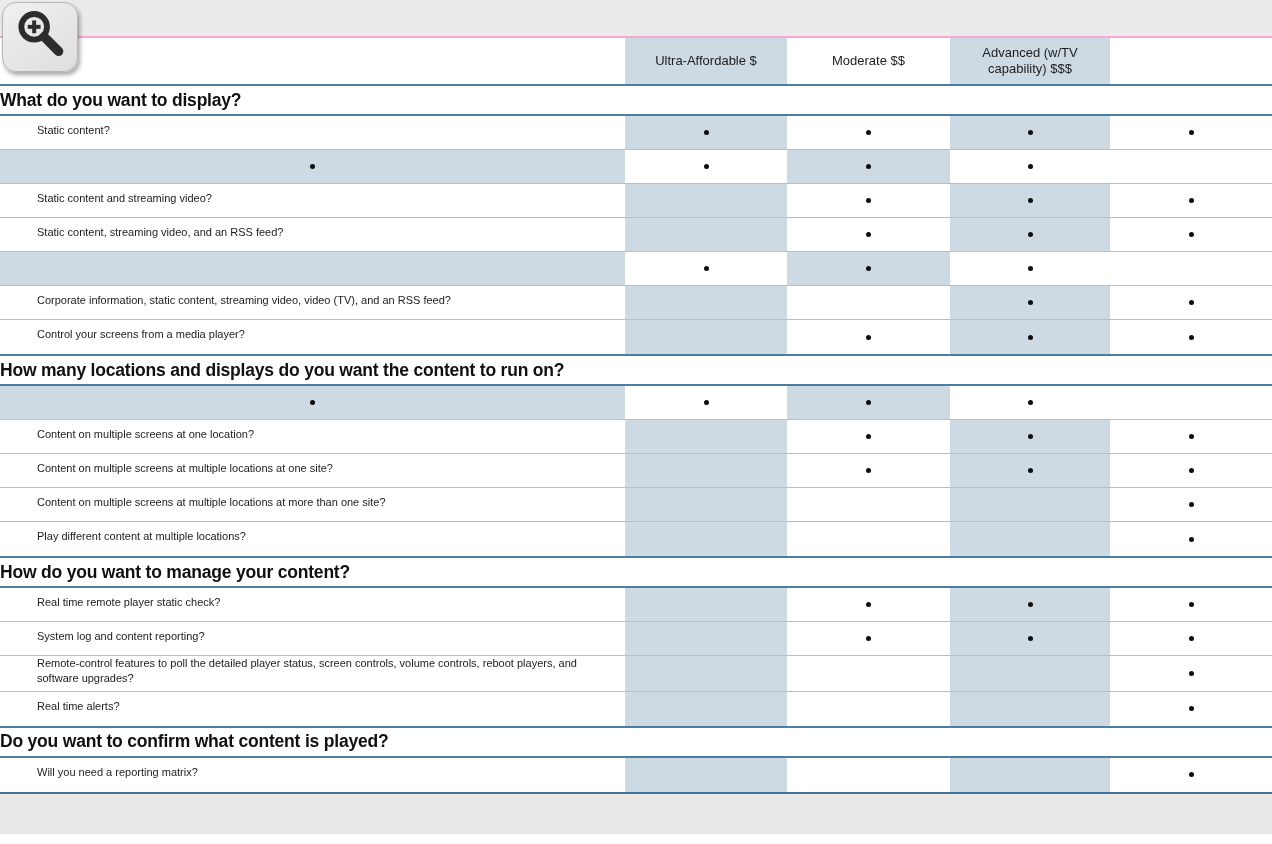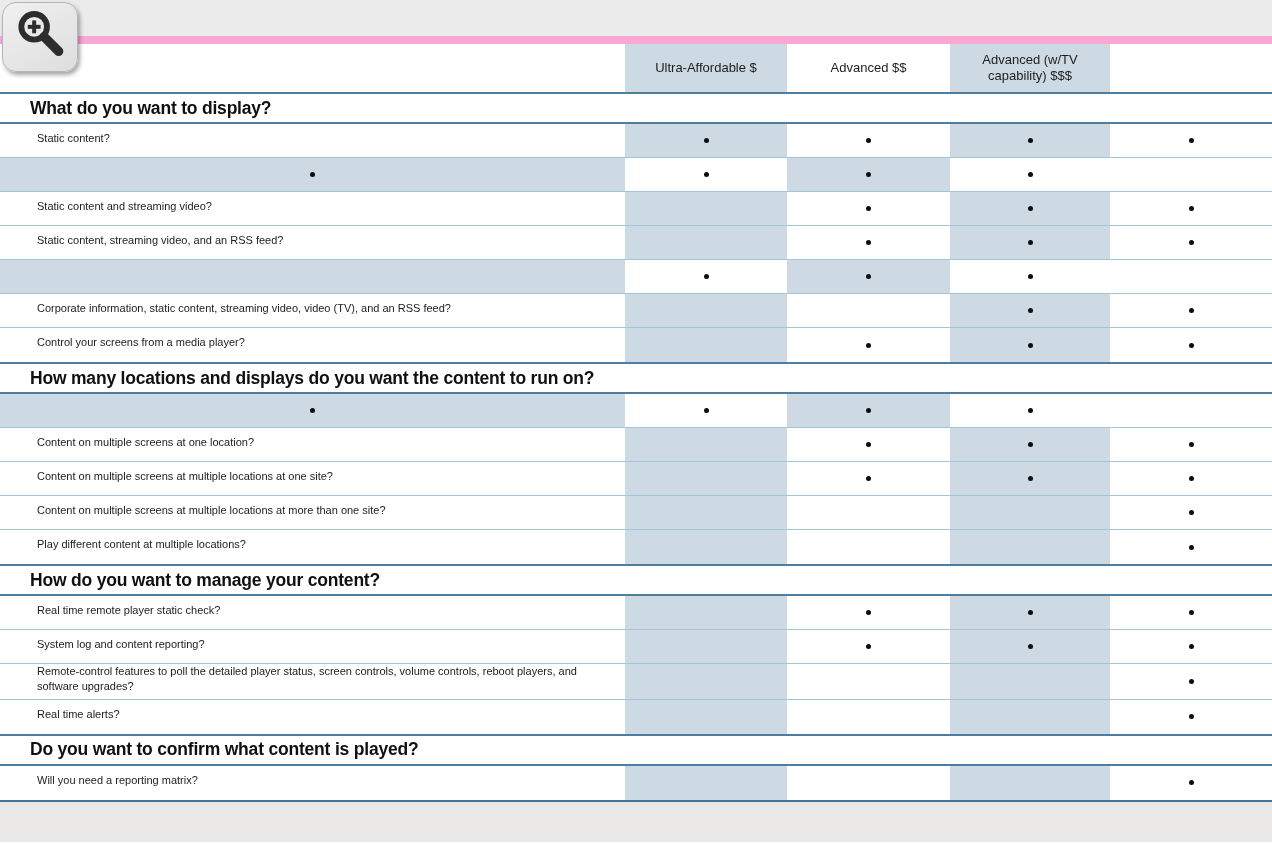--- a/index.html
+++ b/index.html
@@ -19,30 +19,30 @@
     border:1px solid #b5b5b5;border-radius:14px;
     box-shadow:2px 3px 4px rgba(0,0,0,0.35);
     display:flex;align-items:center;justify-content:center;
     z-index:10;cursor:pointer;
   }
 
   
   .tbl{border-bottom:2px solid #40739b;background:#ffffff;}
   .header-row{
     display:grid;grid-template-columns:625px 162px 163px 160px 162px;
-    height:56px;border-top:8px solid #f9a8d4;box-sizing:border-box;
+    height:48px;border-top:2px solid #f9a8d4;box-sizing:border-box;
   }
   .col-head{
     display:flex;align-items:center;justify-content:center;text-align:center;
     font-size:13px;color:#1d1d1d;line-height:1.2;padding:2px 14px;box-sizing:border-box;
   }
   .shaded{background:#cdd9e3;}
 
   .section-row{
-    min-height:32px;display:flex;align-items:center;padding-left:30px;
+    min-height:32px;display:flex;align-items:center;
     border-top:2px solid #4d7ea2;border-bottom:2px solid #4d7ea2;
     font-size:17.5px;font-weight:700;color:#101010;letter-spacing:-0.2px;
     background:#ffffff;box-sizing:border-box;
   }
 
   .q-row{
     display:grid;grid-template-columns:625px 162px 163px 160px 162px;
     min-height:34px;border-bottom:1px solid #a3c5d8;box-sizing:border-box;
   }
   .q-row.sec-last{border-bottom:none;}
@@ -69,21 +69,21 @@
       </svg>
     </span>
   </div>
 
   <div class="top-band"></div>
 
   <div class="tbl">
     <div class="header-row">
       <div class="col-head"></div>
       <div class="col-head shaded">Ultra-Affordable $</div>
-      <div class="col-head">Advanced $$</div>
+      <div class="col-head">Moderate $$</div>
       <div class="col-head shaded">Advanced (w/TV capability) $$$</div>
     </div>
     <div id="rows-container">
         <div class="section-row">What do you want to display?</div>
         <div class="q-row">
           <div class="q-cell">Static content?</div>
           <div class="mark-cell shaded">
             <span class="dot"></span>
           </div>
           <div class="mark-cell">

